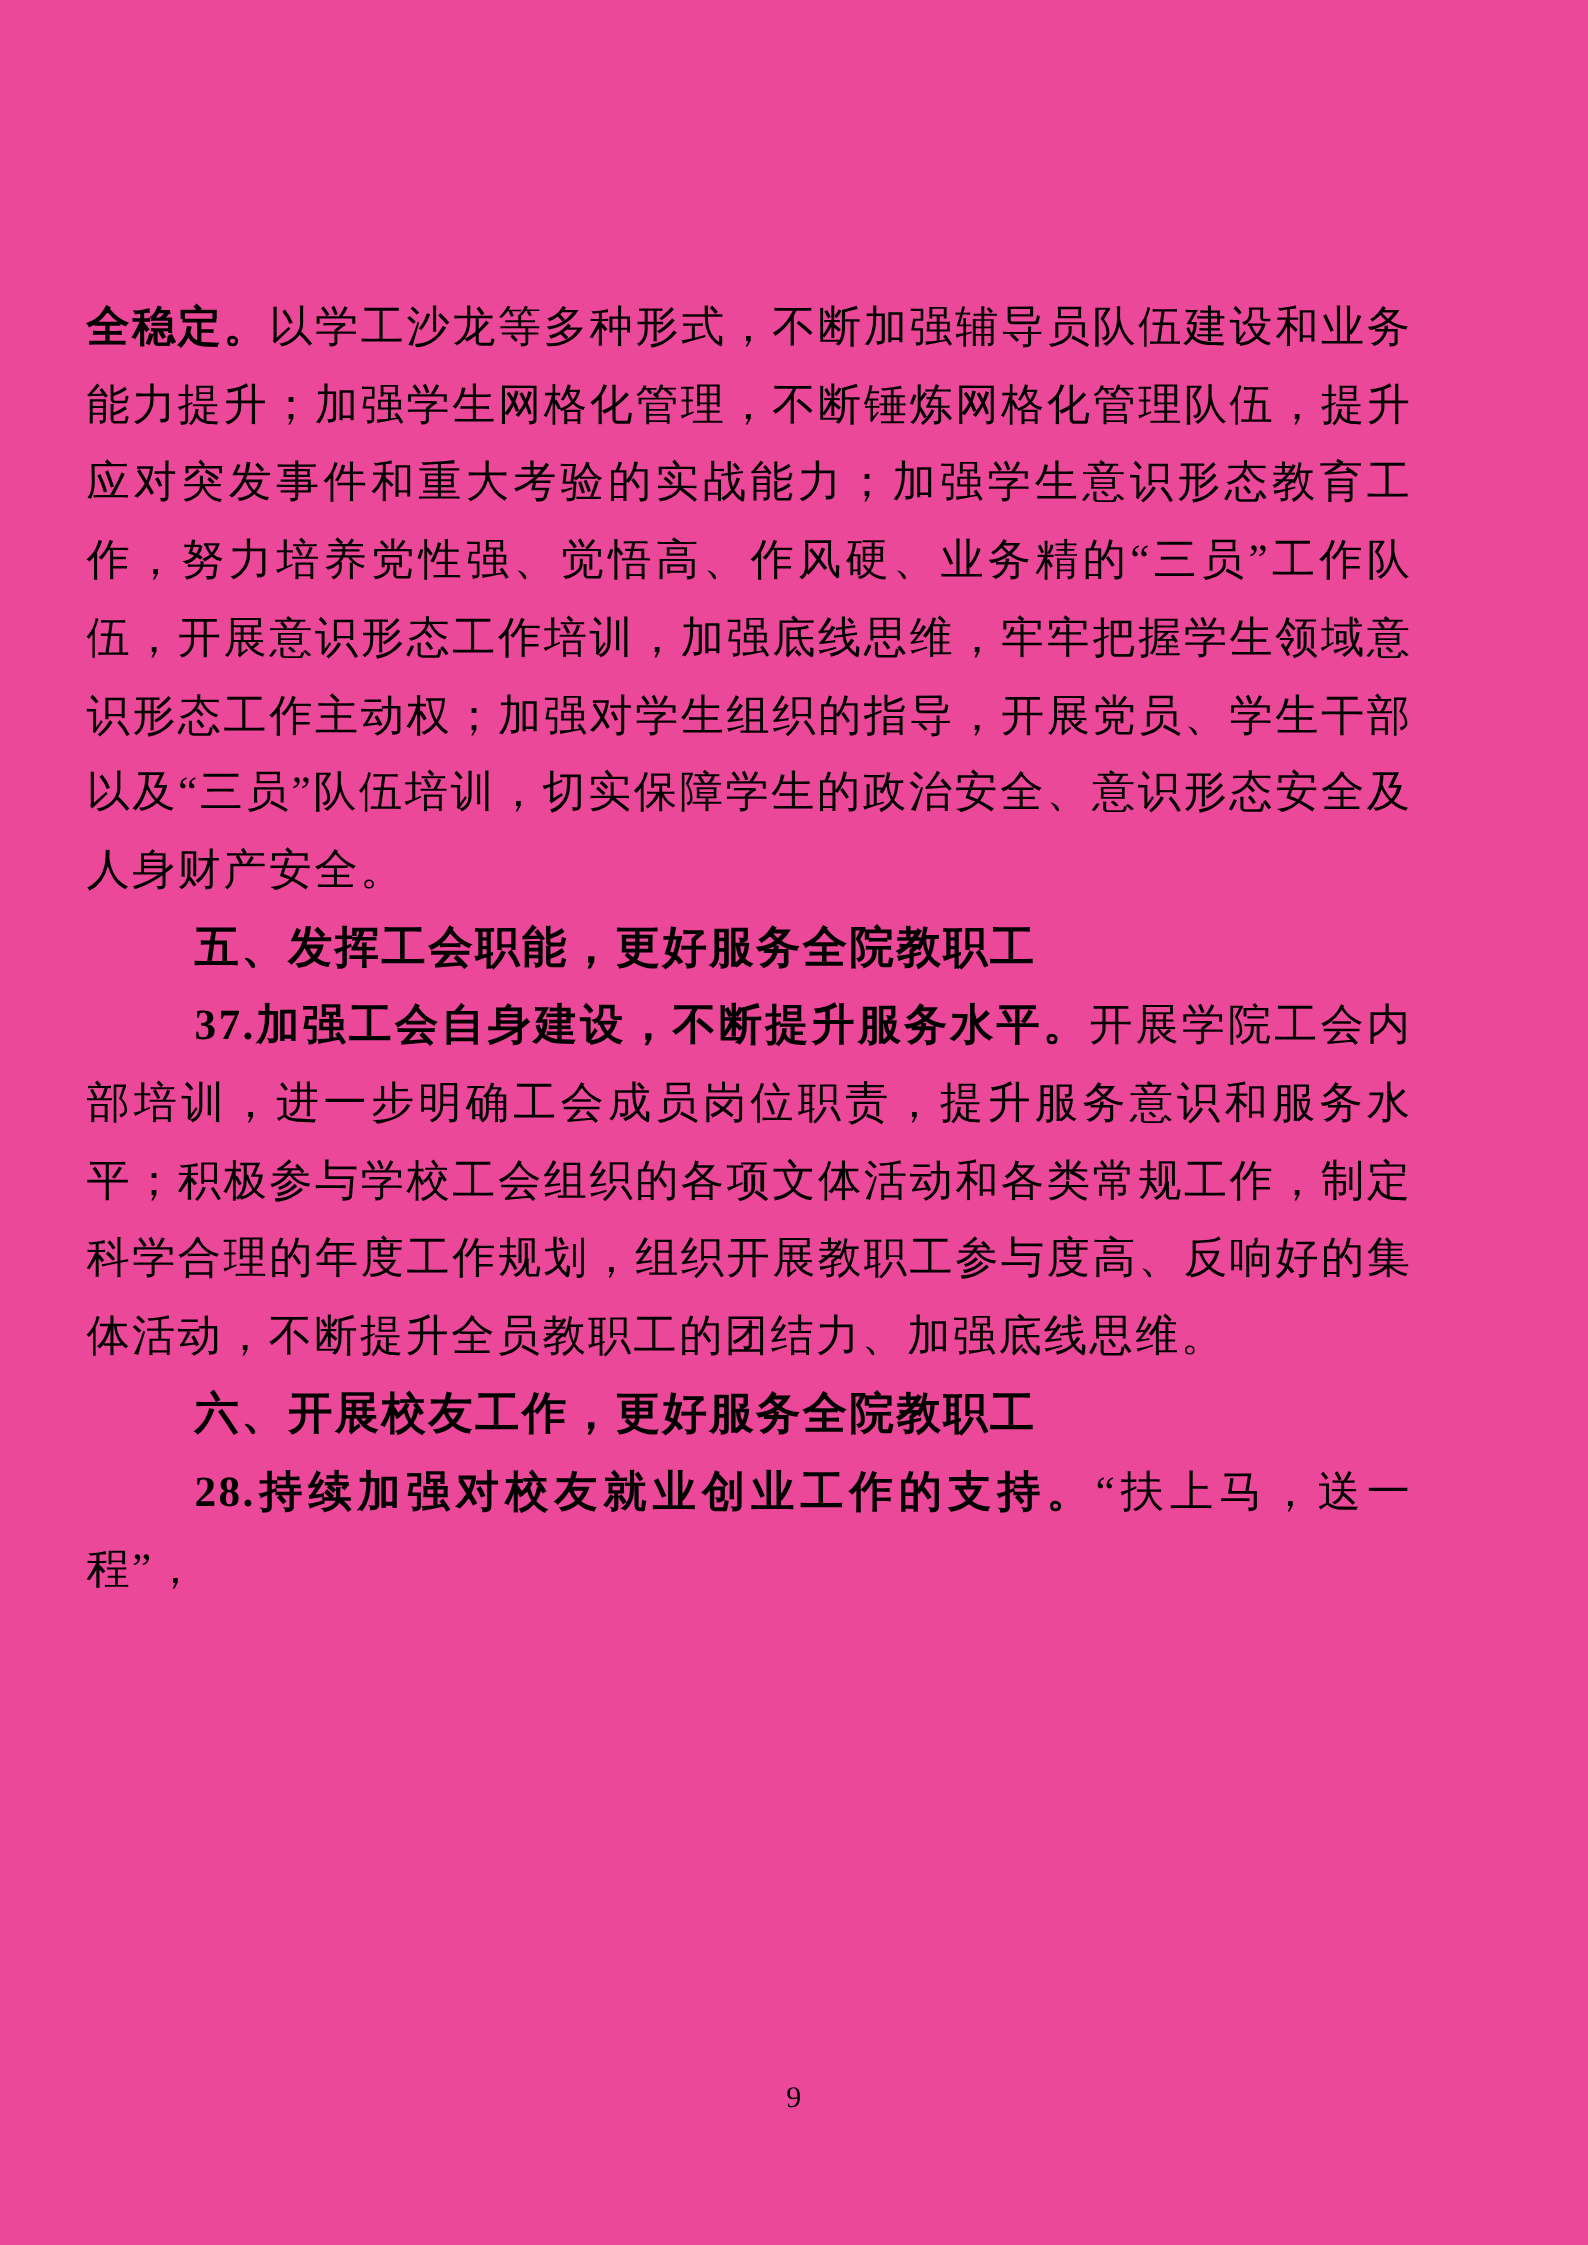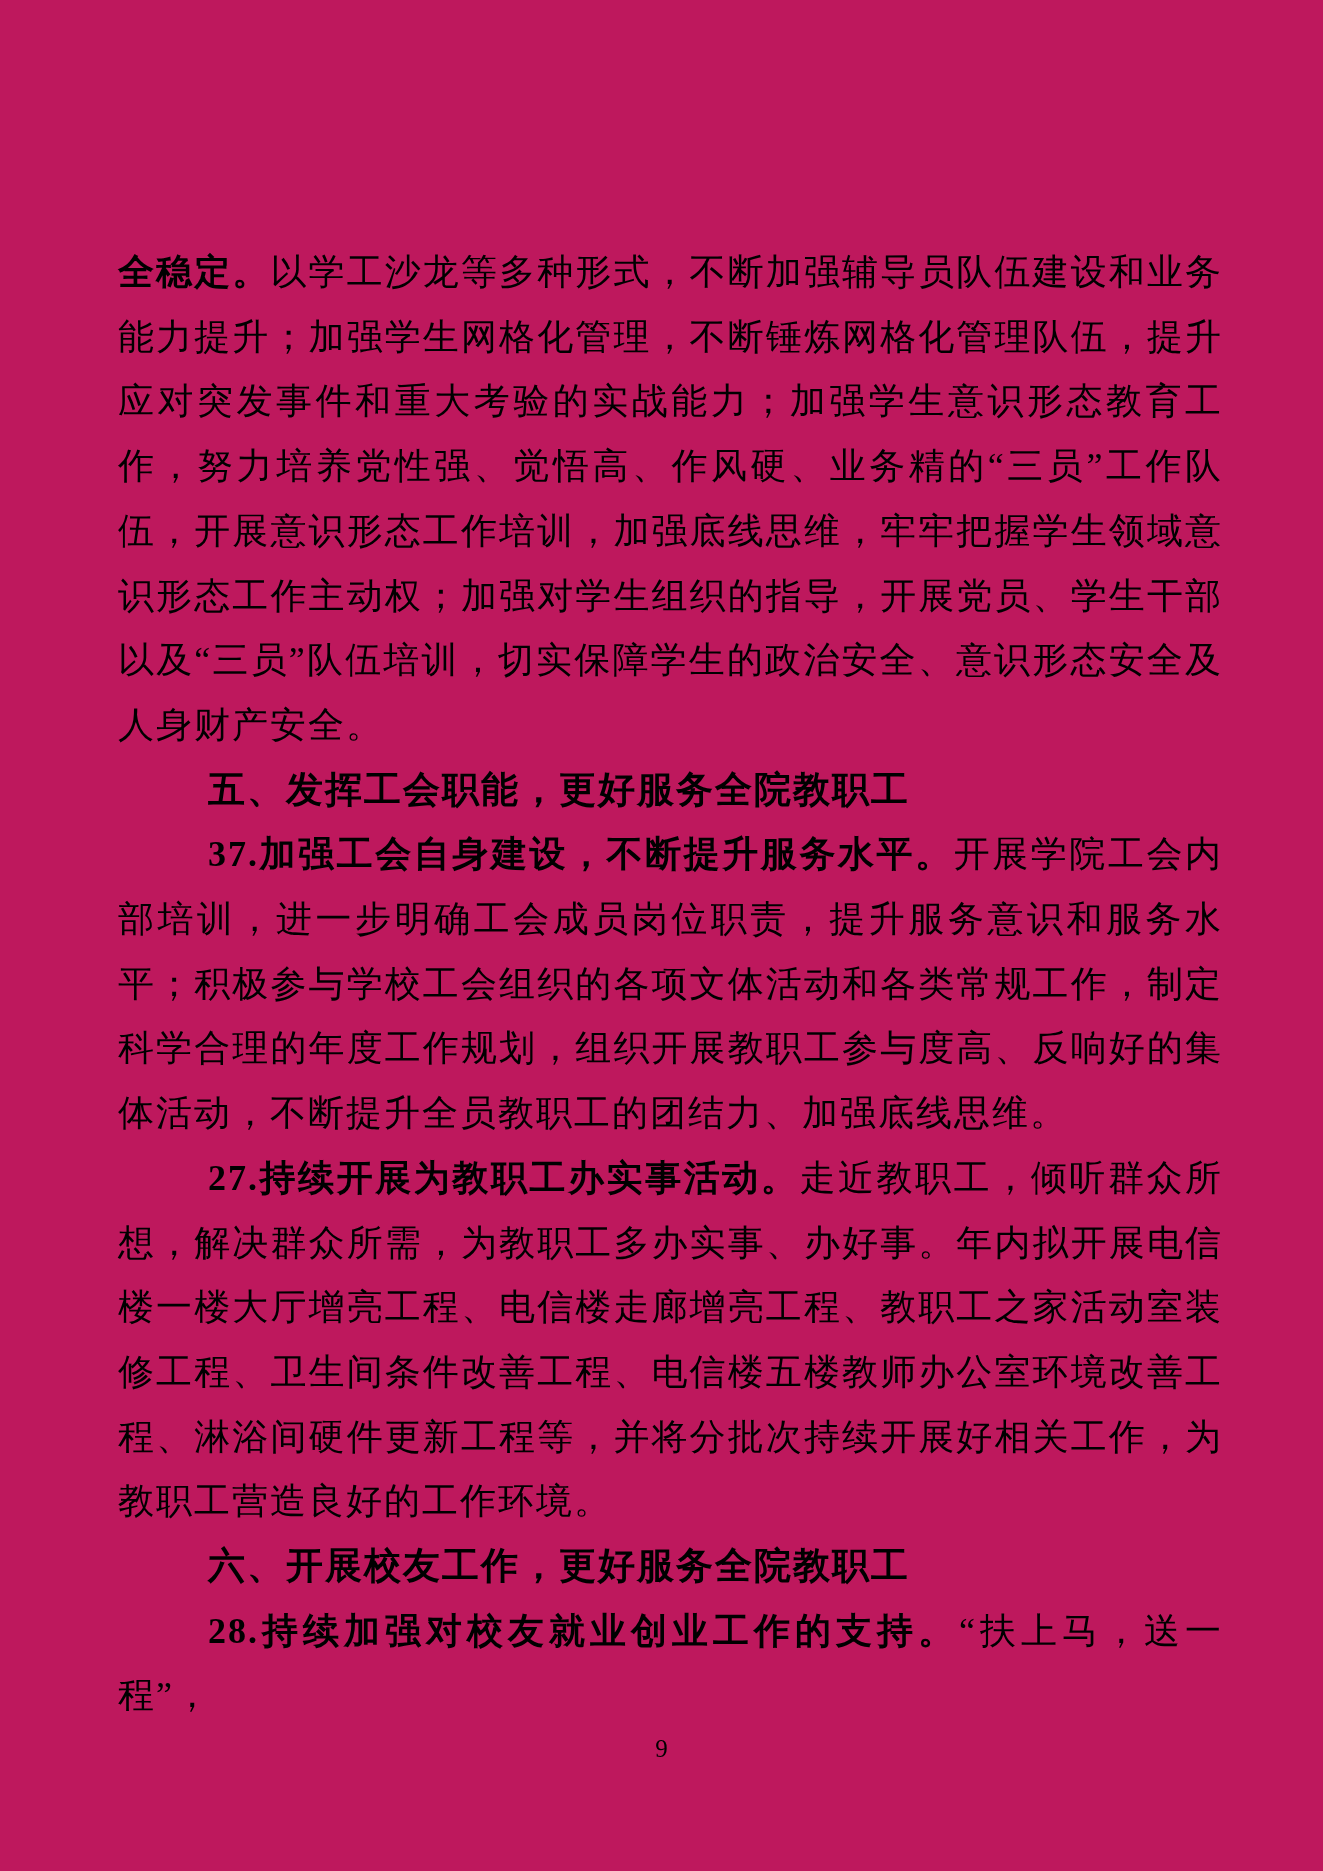--- a/index.html
+++ b/index.html
@@ -4,24 +4,24 @@
 <style>
   html, body {
     margin: 0;
     padding: 0;
     background: #ffffff;
   }
   .page {
     position: relative;
     width: 1323px;
     height: 1871px;
-    background: #be185d;
+    background: #ec4899;
     color: #000000;
     box-sizing: border-box;
-    padding: 240px 100px 0 118px;
+    padding: 240px 100px 0 72px;
     overflow: hidden;
     font-family: "Liberation Serif", serif;
   }
   .doc-body {
     width: 1105px;
   }
   .para {
     margin: 0;
     font-size: 36px;
     line-height: 64.7px;
@@ -65,21 +65,20 @@
 
 <div class="page">
   <div class="doc-body">
 
     <p class="para"><span class="lead-bold">全稳定。</span><span>以学工沙龙等多种形式，不断加强辅导员队伍建设和业务能力提升；加强学生网格化管理，不断锤炼网格化管理队伍，提升应对突发事件和重大考验的实战能力；加强学生意识形态教育工作，努力培养党性强、觉悟高、作风硬、业务精的“三员”工作队伍，开展意识形态工作培训，加强底线思维，牢牢把握学生领域意识形态工作主动权；加强对学生组织的指导，开展党员、学生干部以及“三员”队伍培训，切实保障学生的政治安全、意识形态安全及人身财产安全。</span></p>
 
     <p class="heading">五、发挥工会职能，更好服务全院教职工</p>
 
     <p class="para indent-2"><span class="lead-bold">37.加强工会自身建设，不断提升服务水平。</span><span>开展学院工会内部培训，进一步明确工会成员岗位职责，提升服务意识和服务水平；积极参与学校工会组织的各项文体活动和各类常规工作，制定科学合理的年度工作规划，组织开展教职工参与度高、反响好的集体活动，不断提升全员教职工的团结力、加强底线思维。</span></p>
 
-    <p class="para indent-2"><span class="lead-bold">27.持续开展为教职工办实事活动。</span><span>走近教职工，倾听群众所想，解决群众所需，为教职工多办实事、办好事。年内拟开展电信楼一楼大厅增亮工程、电信楼走廊增亮工程、教职工之家活动室装修工程、卫生间条件改善工程、电信楼五楼教师办公室环境改善工程、淋浴间硬件更新工程等，并将分批次持续开展好相关工作，为教职工营造良好的工作环境。</span></p>
 
     <p class="heading">六、开展校友工作，更好服务全院教职工</p>
 
     <p class="para indent-2"><span class="lead-bold">28.持续加强对校友就业创业工作的支持。</span><span>“扶上马，送一程”，</span></p>
 
   </div>
 
   <div class="page-number">9</div>
 </div>
 

